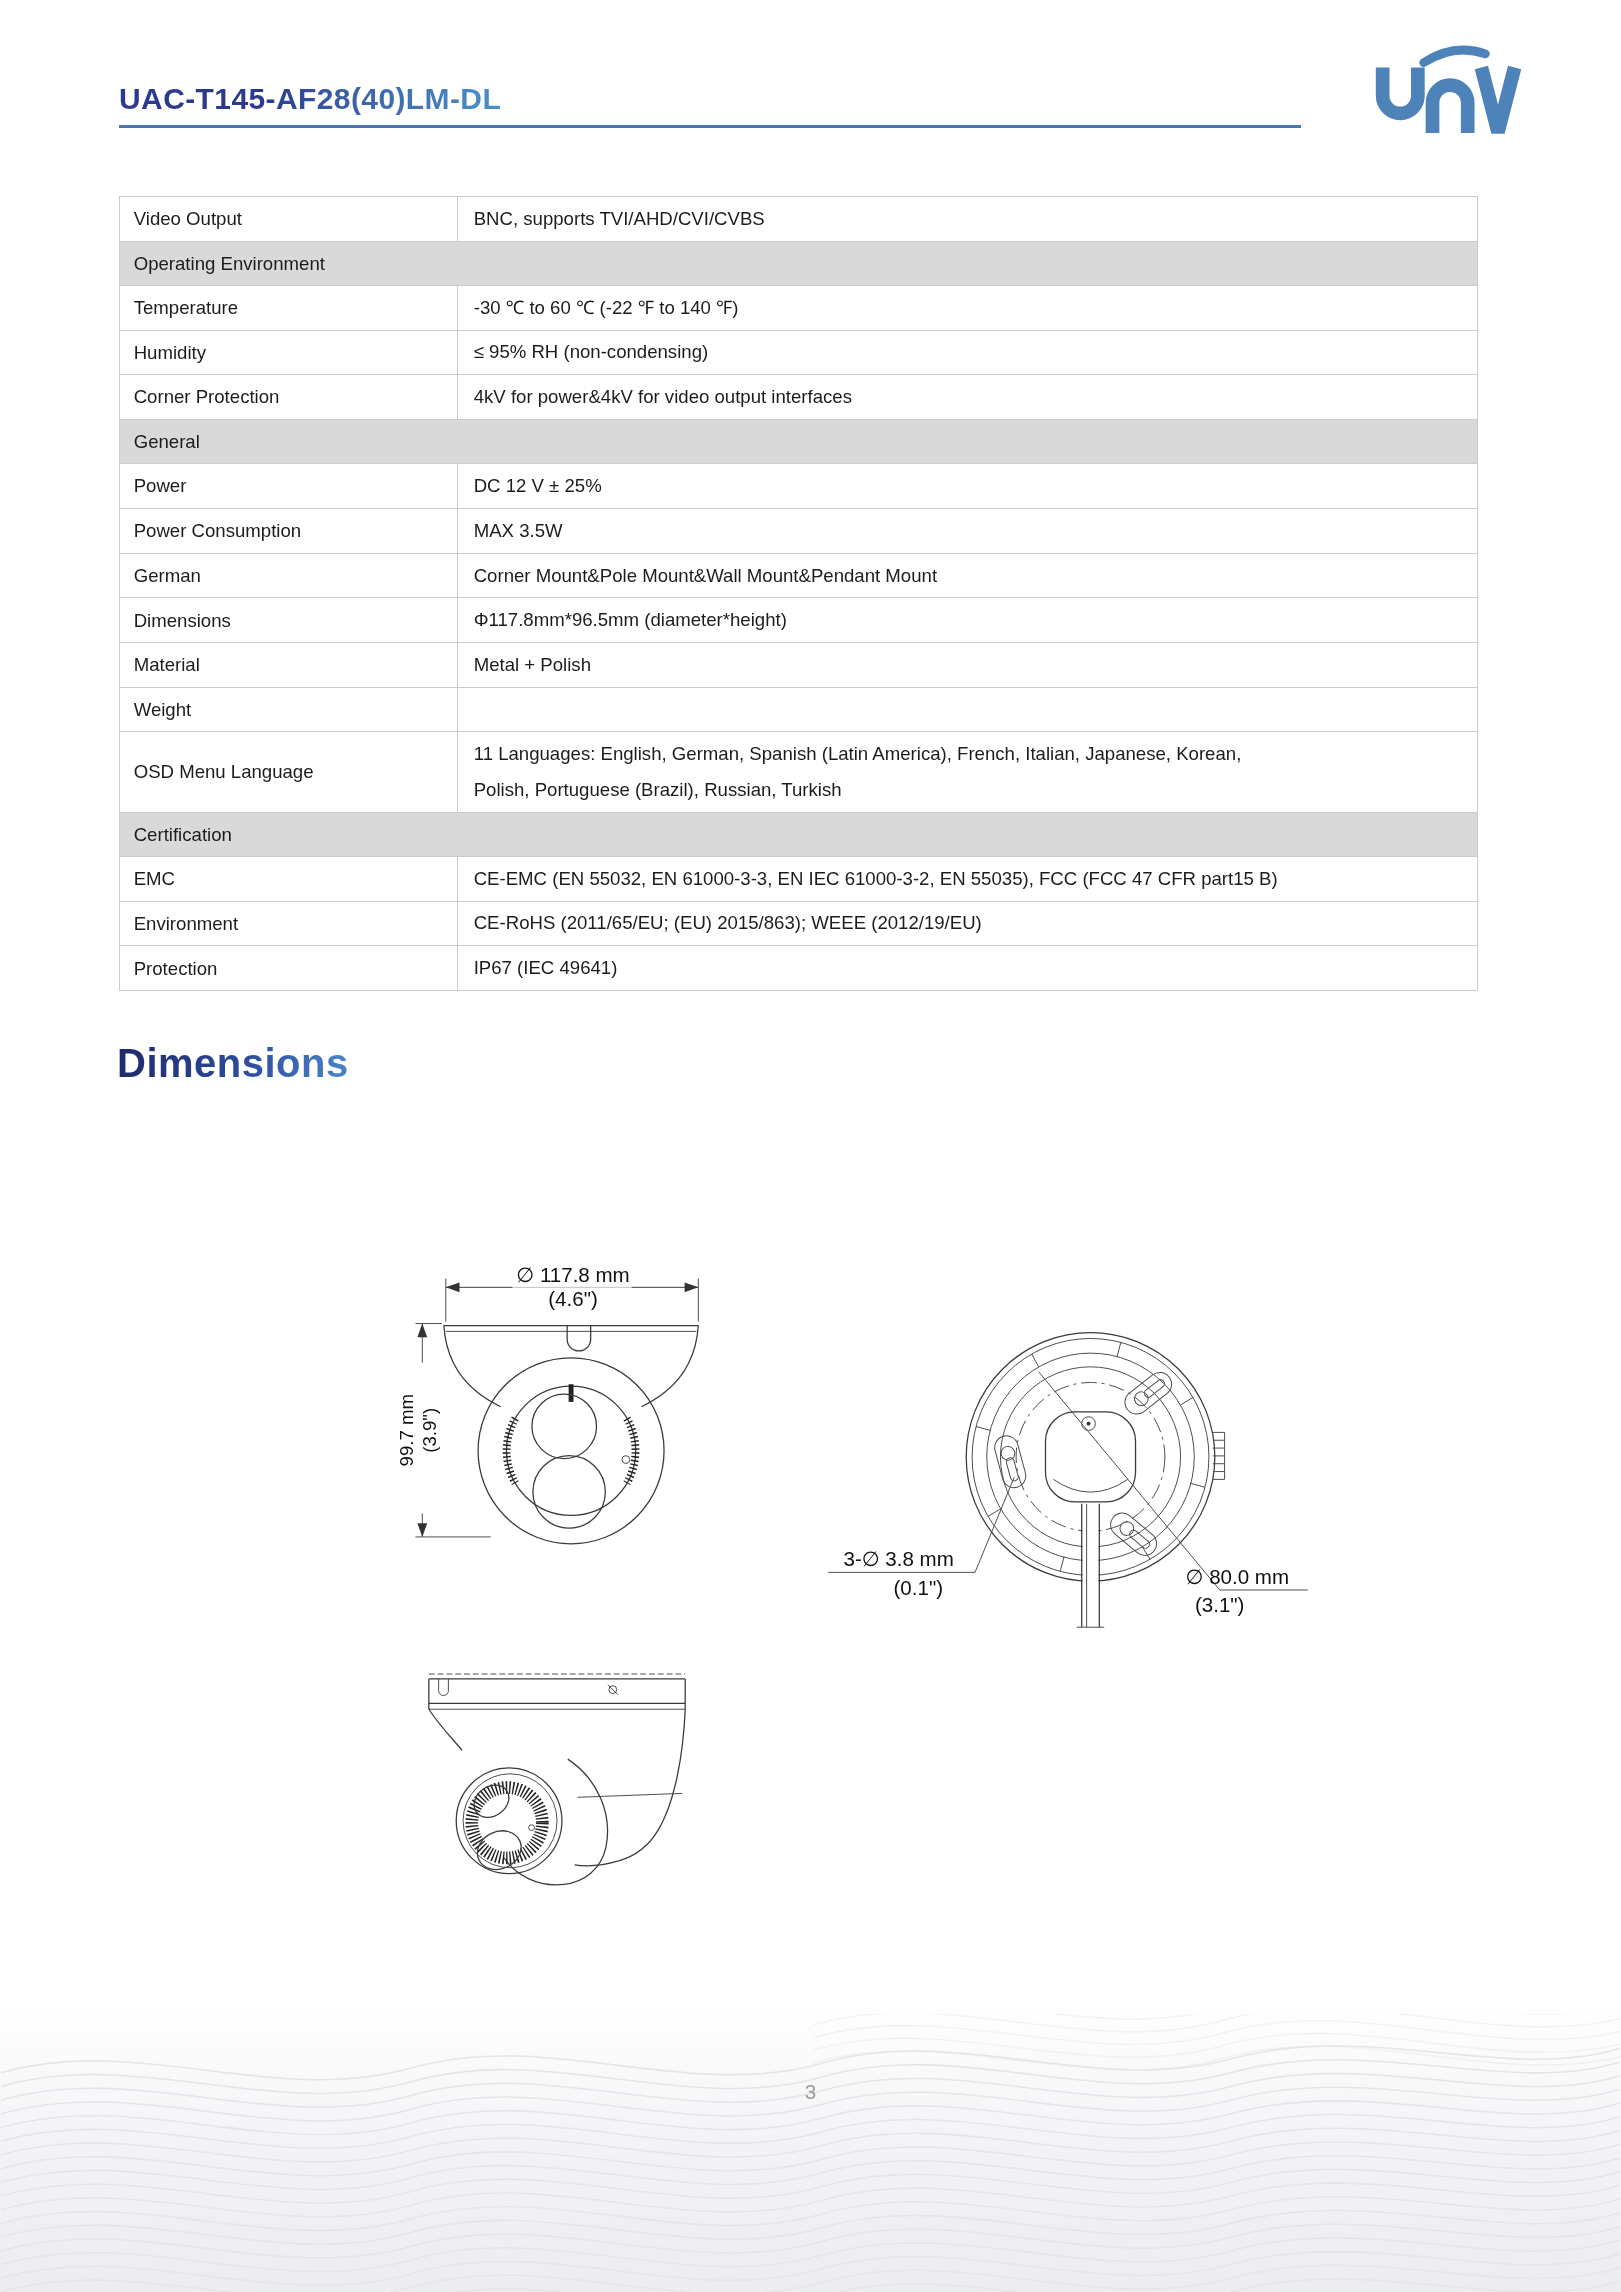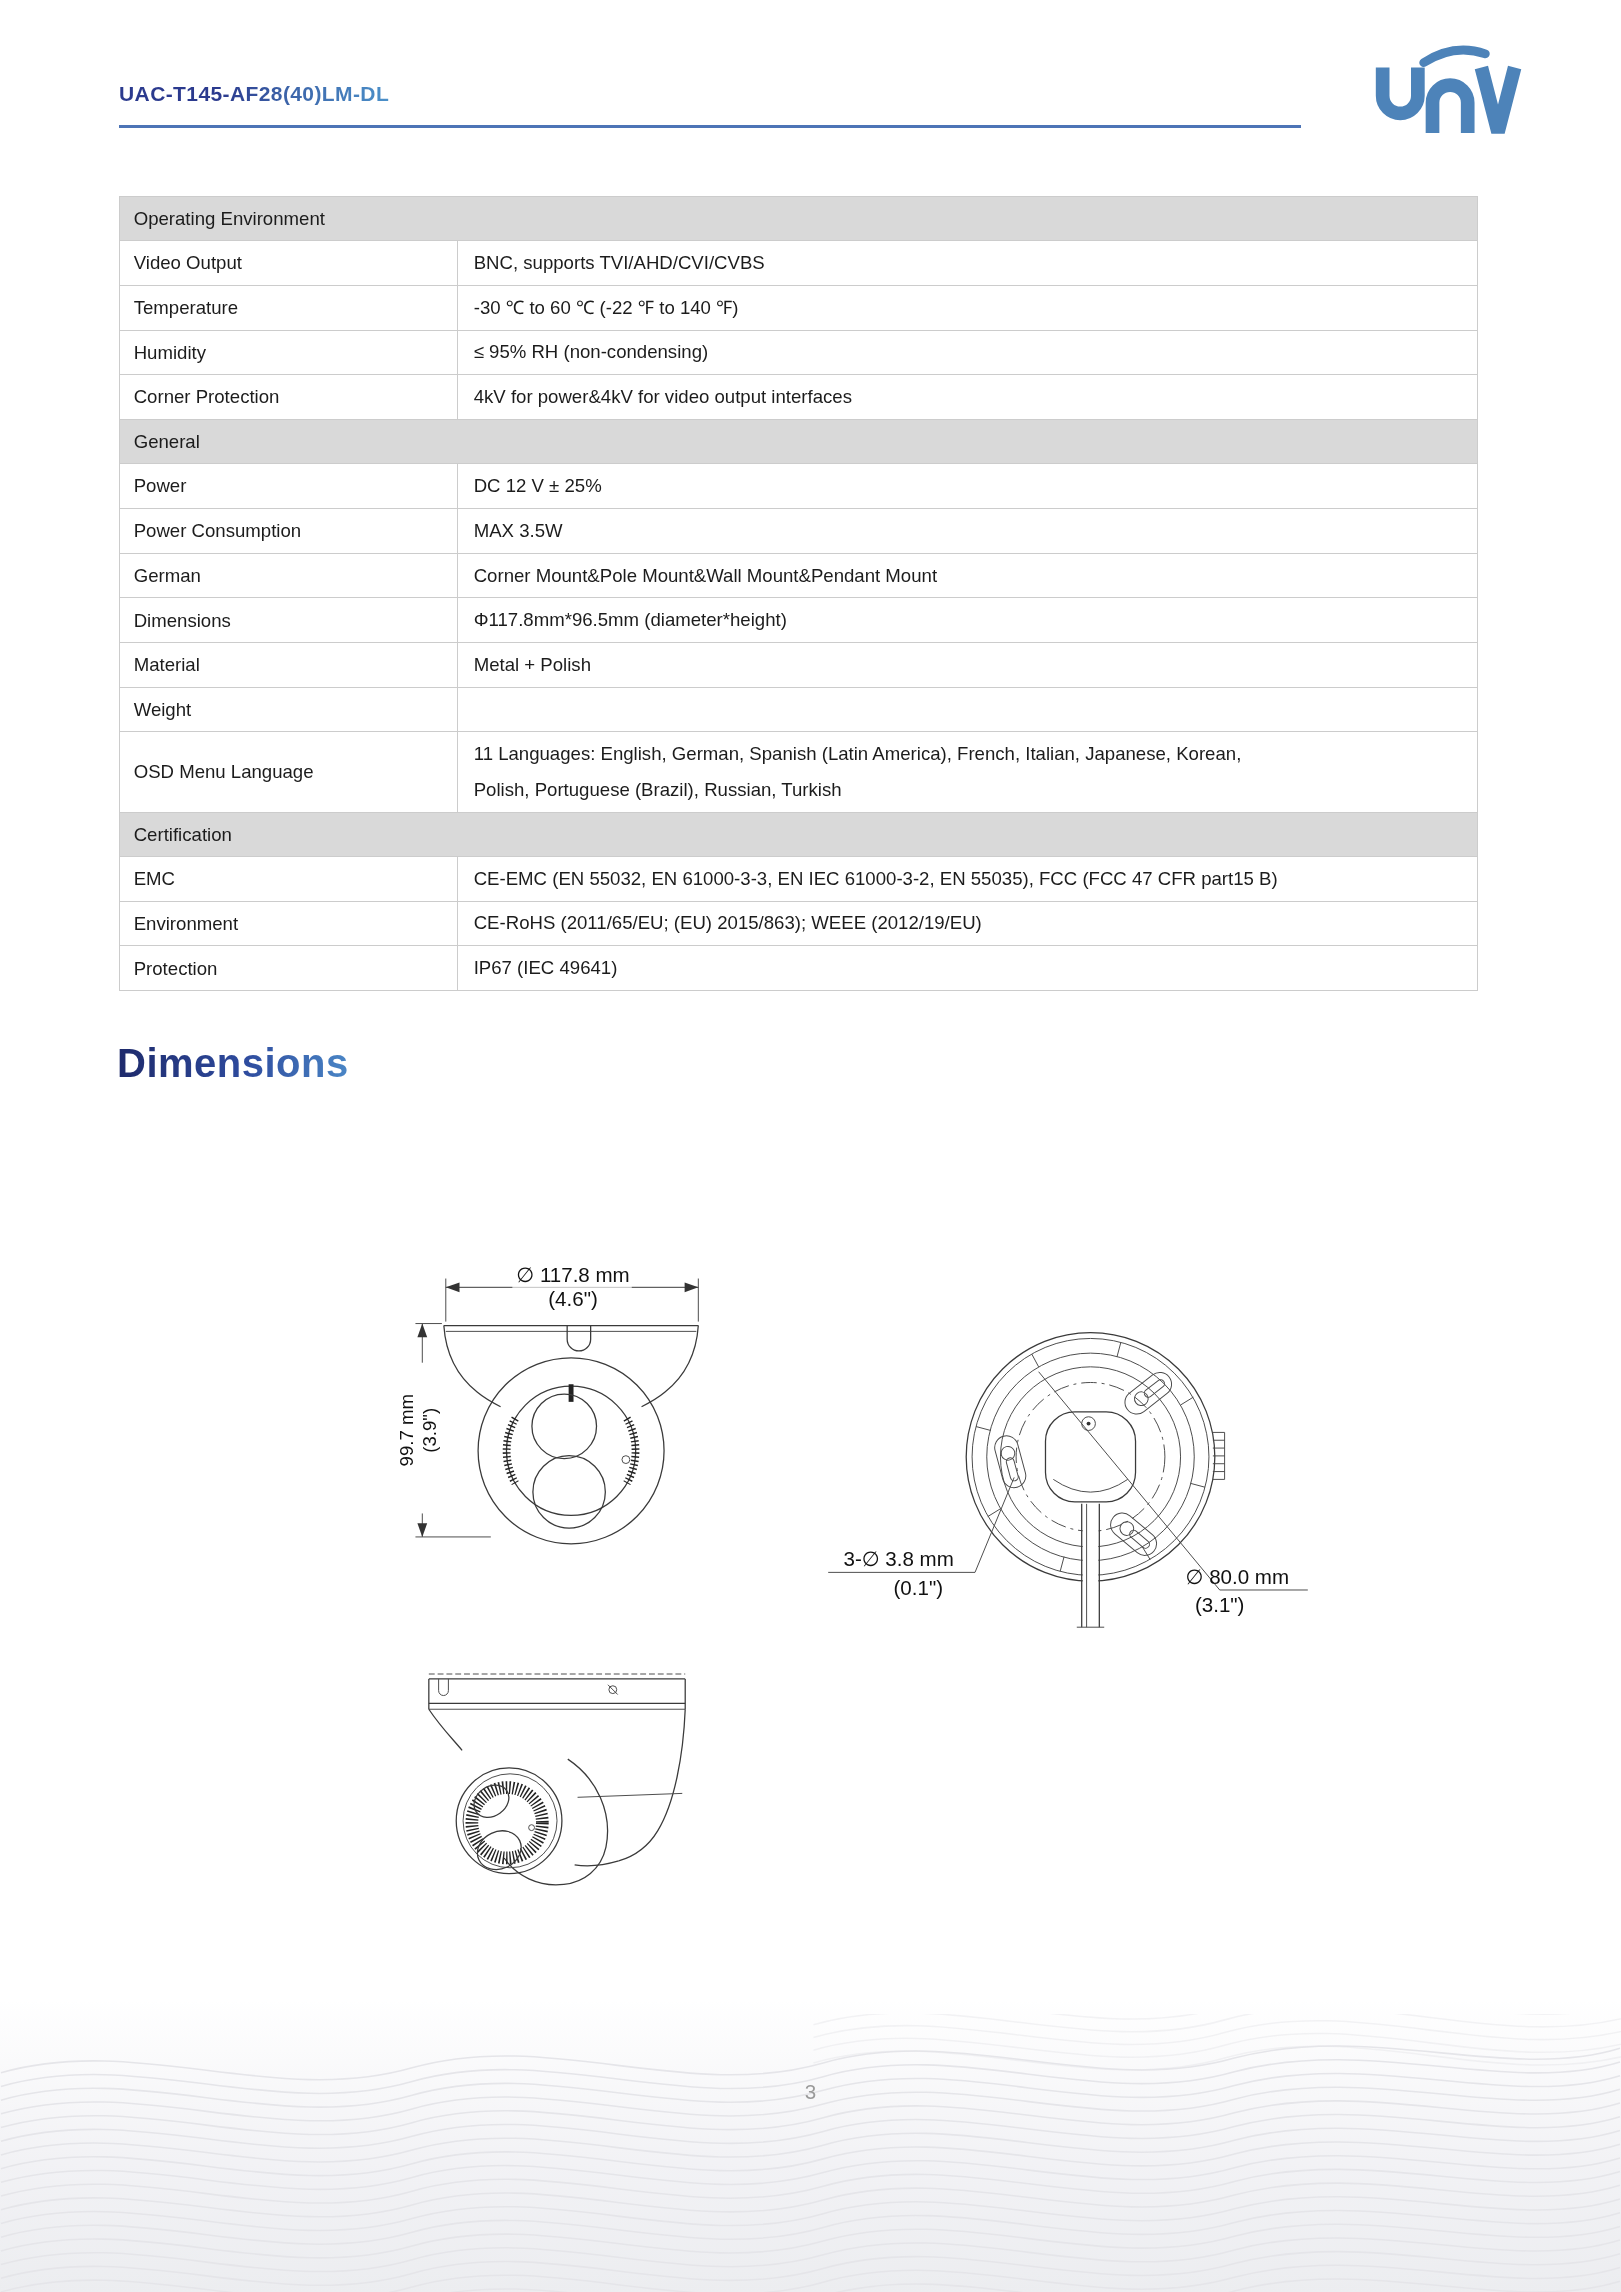--- a/index.html
+++ b/index.html
@@ -2,21 +2,21 @@
 <html><head>
 <meta charset="utf-8">
 <style>
   html,body{margin:0;padding:0;}
   body{
     width:1621px;height:2293px;position:relative;background:#ffffff;
     font-family:"Liberation Sans", sans-serif;overflow:hidden;color:#1c1c1c;
   }
   
   .page-title{
-    position:absolute;left:119px;top:82px;font-size:21px;font-weight:bold;letter-spacing:0.4px;
+    position:absolute;left:119px;top:82px;font-size:30px;font-weight:bold;letter-spacing:0.4px;
     background:linear-gradient(90deg,#2b3a8e 0%,#2b3a8e 38%,#3c63a8 62%,#4b90c9 100%);
     -webkit-background-clip:text;background-clip:text;color:transparent;
   }
   .title-rule{position:absolute;left:119px;top:125px;width:1182px;height:2.9px;background:#4d74b6;}
   .logo{position:absolute;left:1368px;top:41px;}
   
   .spec-table{
     position:absolute;left:119px;top:196px;width:1359px;box-sizing:border-box;
     border:1px solid #cccccc;font-size:18.6px;background:#fff;
   }
@@ -64,26 +64,26 @@
     <g stroke="#4d83b9" stroke-width="14" fill="none">
       <path d="M15,27 v29 a18,18 0 0 0 36,0 v-29"></path>
       <path d="M66,94 v-31 a18,18 0 0 1 36,0 v31"></path>
       <path d="M116,27 l17,66 17,-66" stroke-linejoin="miter"></path>
     </g>
     <path d="M57,22 Q88,2 120,13" stroke="#4d83b9" stroke-width="9" fill="none" stroke-linecap="round"></path>
   </svg>
 </div>
 
 <div class="spec-table" id="spec-table">
+    <div class="spec-row">
+      <div class="cell-label">Video Output</div>
+      <div class="cell-value">BNC, supports TVI/AHD/CVI/CVBS</div>
+    </div>
     <div class="spec-row section">
       <div class="cell-label">Operating Environment</div>
-    </div>
-    <div class="spec-row">
-      <div class="cell-label">Video Output</div>
-      <div class="cell-value">BNC, supports TVI/AHD/CVI/CVBS</div>
     </div>
     <div class="spec-row">
       <div class="cell-label">Temperature</div>
       <div class="cell-value">-30 ℃ to 60 ℃ (-22 ℉ to 140 ℉)</div>
     </div>
     <div class="spec-row">
       <div class="cell-label">Humidity</div>
       <div class="cell-value">≤ 95% RH (non-condensing)</div>
     </div>
     <div class="spec-row">

